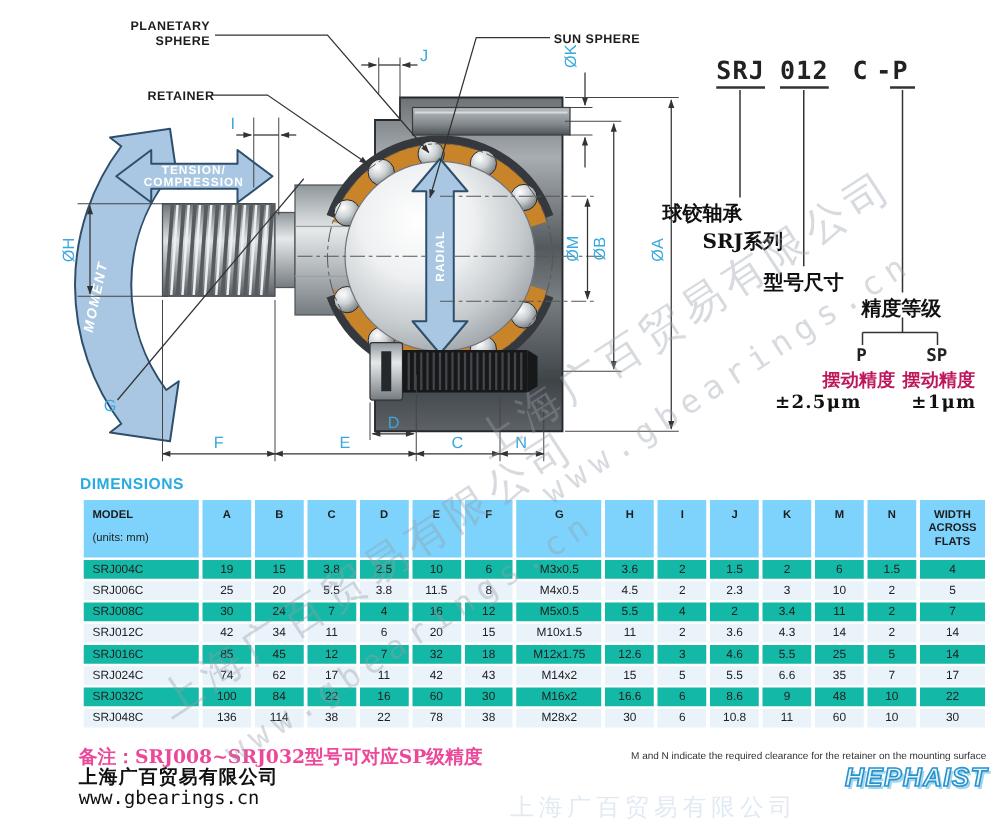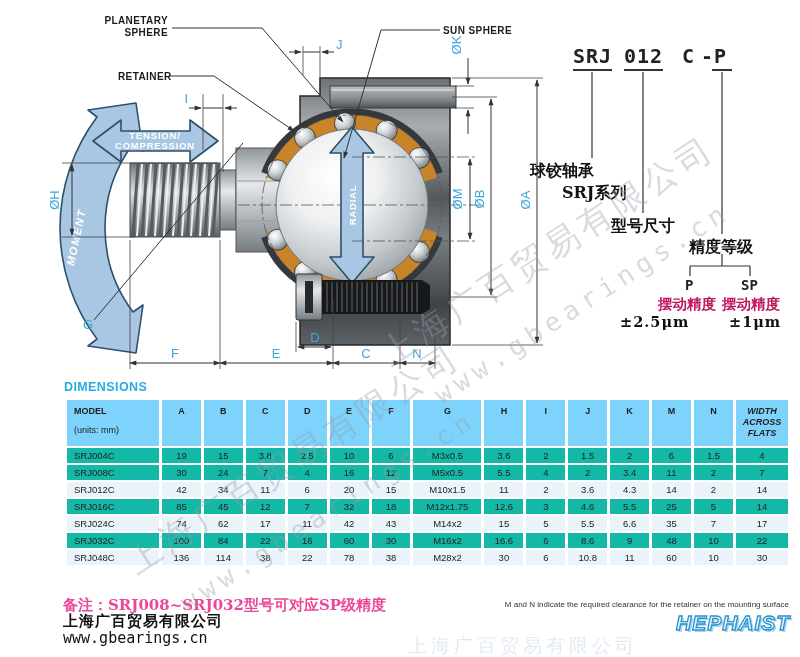--- a/index.html
+++ b/index.html
@@ -24,21 +24,21 @@
   .pn-grade-value{font:600 14.5px "DejaVu Serif",serif;color:#111;letter-spacing:1px;}
   
   #dims-title{position:absolute;left:64px;top:380px;color:#29abe2;
               font:bold 12.5px "Liberation Sans",sans-serif;letter-spacing:.4px;}
   #dims-table{position:absolute;left:64px;top:398px;width:727px;border-collapse:separate;
               border-spacing:3px 2px;color:#222;table-layout:fixed;}
   #dims-table th{background:#7dd3fc;font:bold 9px "Liberation Sans",sans-serif;
               vertical-align:top;padding:6px 1px 2px 1px;height:38px;text-align:center;color:#1d1d1d;}
   #dims-table th:first-child{width:84px;text-align:left;padding-left:7px;}
   #dims-table th:nth-child(8){width:66px;}
-  #dims-table th:last-child{width:50px;line-height:1.2;font-style:italic;}
+  #dims-table th:last-child{width:50px;line-height:1.2;}
   #dims-table th .units{font-weight:normal;font-size:9px;margin-top:9px;}
   #dims-table td{font:9.5px "Liberation Sans",sans-serif;text-align:center;
               height:13px;padding:1px 1px;}
   #dims-table td:first-child{text-align:left;padding-left:7px;}
   .row-a td{background:#14b8a6;}
   .row-b td{background:#eaf3fa;}
   
   .ft{position:absolute;white-space:nowrap;}
   #remark{left:63px;top:596px;font:bold 15px "DejaVu Serif",serif;color:#ec4899;}
   #company{left:63px;top:612px;font:bold 15px "DejaVu Serif",serif;color:#111;letter-spacing:1px;}
@@ -365,20 +365,37 @@
           <td>6</td>
           <td>M3x0.5</td>
           <td>3.6</td>
           <td>2</td>
           <td>1.5</td>
           <td>2</td>
           <td>6</td>
           <td>1.5</td>
           <td>4</td>
         </tr>
+        <tr class="row-b">
+          <td>SRJ006C</td>
+          <td>25</td>
+          <td>20</td>
+          <td>5.5</td>
+          <td>3.8</td>
+          <td>11.5</td>
+          <td>8</td>
+          <td>M4x0.5</td>
+          <td>4.5</td>
+          <td>2</td>
+          <td>2.3</td>
+          <td>3</td>
+          <td>10</td>
+          <td>2</td>
+          <td>5</td>
+        </tr>
         <tr class="row-a">
           <td>SRJ008C</td>
           <td>30</td>
           <td>24</td>
           <td>7</td>
           <td>4</td>
           <td>16</td>
           <td>12</td>
           <td>M5x0.5</td>
           <td>5.5</td>

